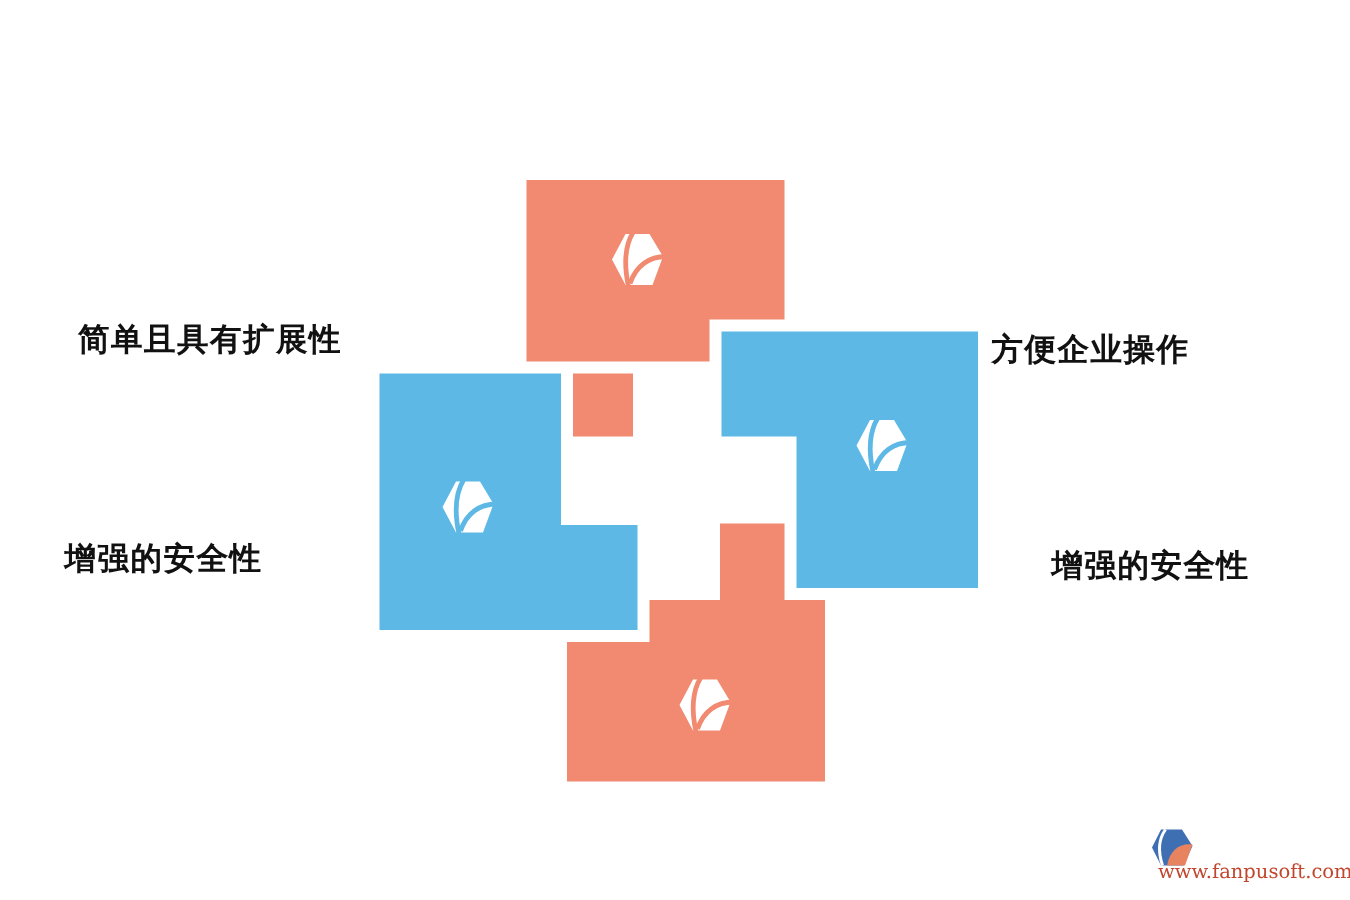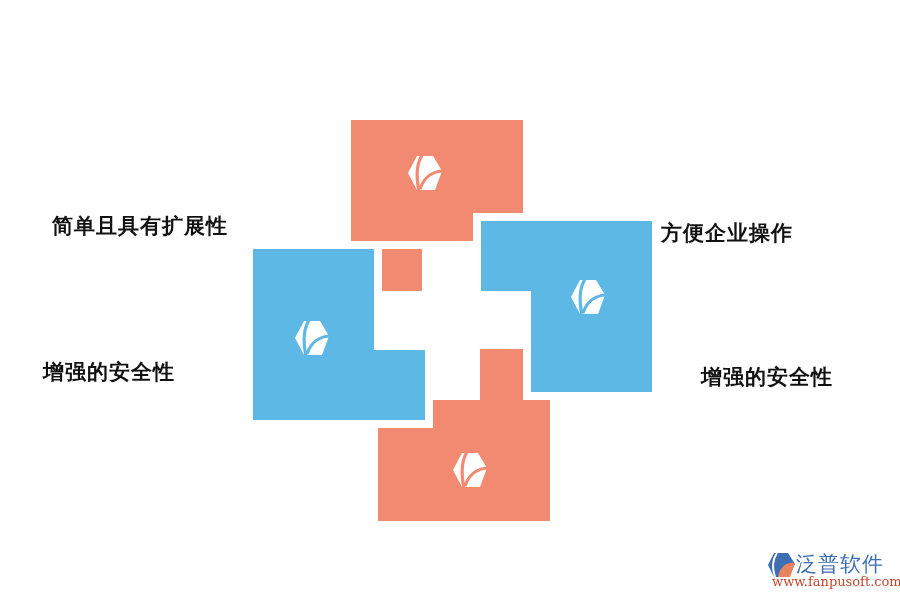--- a/index.html
+++ b/index.html
@@ -55,15 +55,14 @@
 <div class="label" style="left:43px; top:358px;">增强的安全性</div>
 <div class="label" style="left:661px; top:219px;">方便企业操作</div>
 <div class="label" style="left:701px; top:363px;text-align:center;">增强的安全性</div>
 
 <div class="brand">
   <svg class="brand-icon" width="28" height="26" viewBox="0 0 28 26">
     <path d="M6,1 L20,1 L27,12 L21,25 L6,25 L0,13 Z" fill="#3f6fb3"></path>
     <path d="M10,25 C12,15 18,10 27,11 L22,25 Z" fill="#e8835f"></path>
     <path d="M9,1 C4,8 4,16 7,25" stroke="#ffffff" stroke-width="2" fill="none"></path>
   </svg>
-  <div class="brand-name">泛普软件</div>
   <div class="brand-url">www.fanpusoft.com</div>
 </div>
 
 </body></html>

